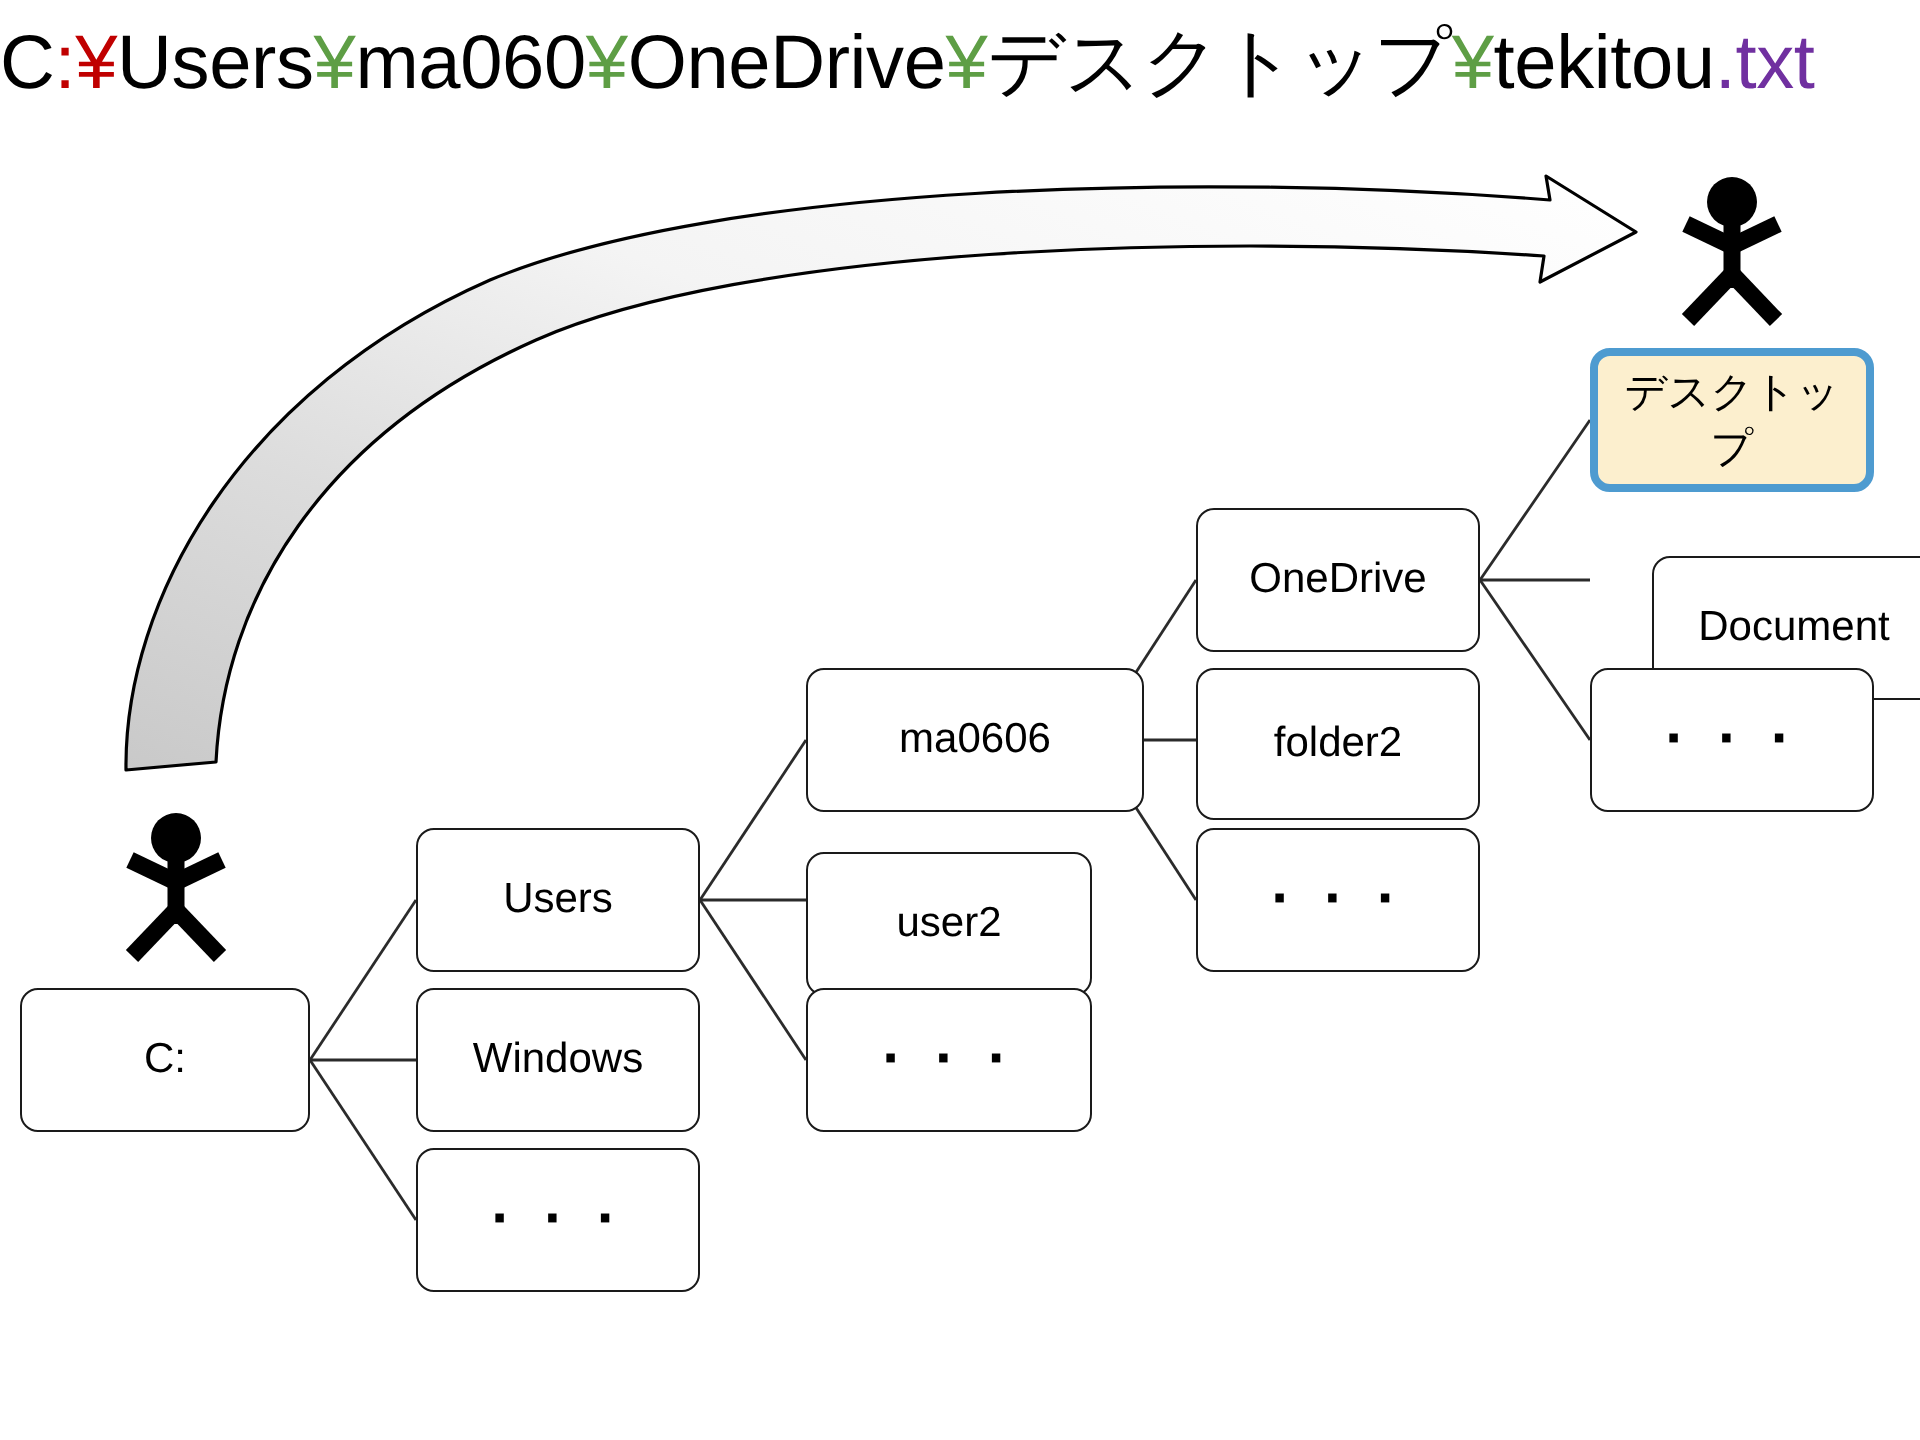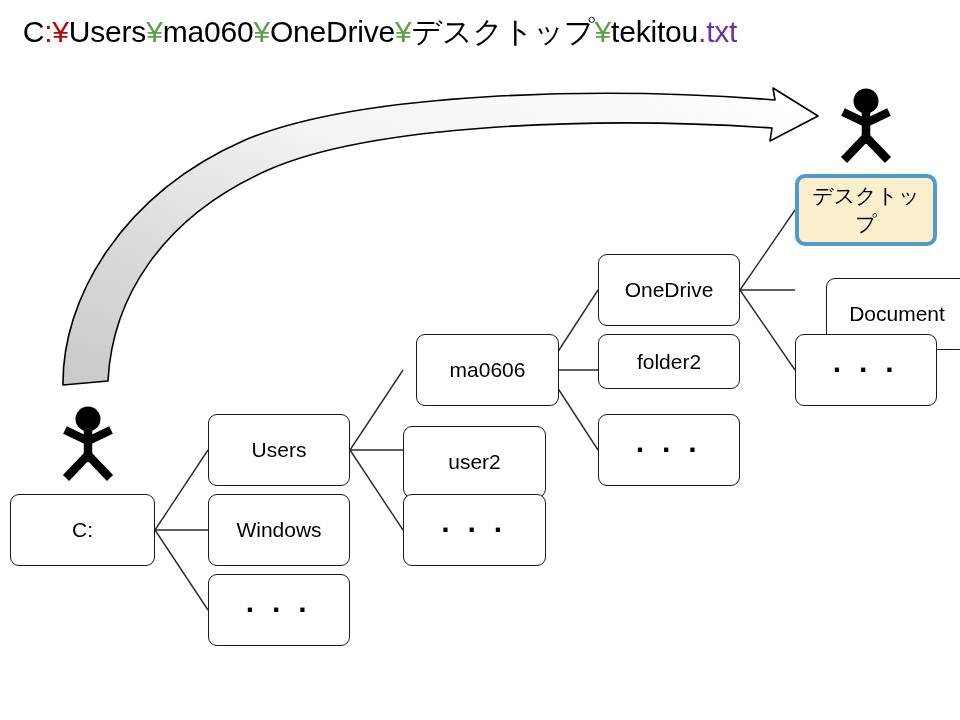--- a/index.html
+++ b/index.html
@@ -15,22 +15,22 @@
     overflow: hidden;
     font-family: "Liberation Sans", "DejaVu Sans", sans-serif;
   }
 
   
   #title {
     position: absolute;
     left: 0;
     top: 6px;
     width: 760px;
-    text-align: center;
-    font-size: 30px;
+    text-align: left;
+    font-size: 38px;
     line-height: 52px;
     white-space: nowrap;
     color: #000000;
     letter-spacing: -0.2px;
   }
   #title .seg { display: inline; }
   #title .sep-red   { color: #C00000; }
   #title .sep-green { color: #5E9E45; }
   #title .ext       { color: #7030A0; }
 
@@ -145,33 +145,33 @@
       </div>
       <div class="node" style="left: 208px; top: 414px; width: 142px; height: 72px;">
         <span>Users</span>
       </div>
       <div class="node" style="left: 208px; top: 494px; width: 142px; height: 72px; text-align: center;">
         <span>Windows</span>
       </div>
       <div class="node" style="left: 208px; top: 574px; width: 142px; height: 72px;">
         <span class="dots">· · ·</span>
       </div>
-      <div class="node" style="left: 403px; top: 334px; width: 143px; height: 72px; margin-left: 13px;">
+      <div class="node" style="left: 403px; top: 334px; width: 169px; height: 72px;">
         <span>ma0606</span>
       </div>
       <div class="node" style="left: 403px; top: 426px; width: 143px; height: 72px;">
         <span>user2</span>
       </div>
       <div class="node" style="left: 403px; top: 494px; width: 143px; height: 72px;">
         <span class="dots">· · ·</span>
       </div>
       <div class="node" style="left: 598px; top: 254px; width: 142px; height: 72px;">
         <span>OneDrive</span>
       </div>
-      <div class="node" style="left: 598px; top: 334px; width: 142px; height: 55px;">
+      <div class="node" style="left: 598px; top: 334px; width: 142px; height: 76px;">
         <span>folder2</span>
       </div>
       <div class="node" style="left: 598px; top: 414px; width: 142px; height: 72px;">
         <span class="dots">· · ·</span>
       </div>
       <div class="node highlight" style="left: 795px; top: 174px; width: 142px; height: 72px;">
         <span>デスクトップ</span>
       </div>
       <div class="node" style="left: 826px; top: 254px; width: 142px; height: 72px; margin-top: 24px;">
         <span>Document</span>

